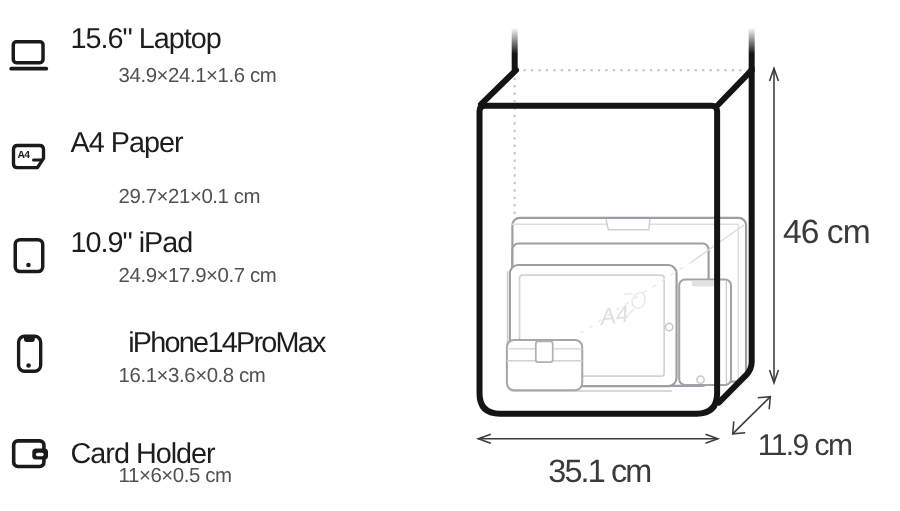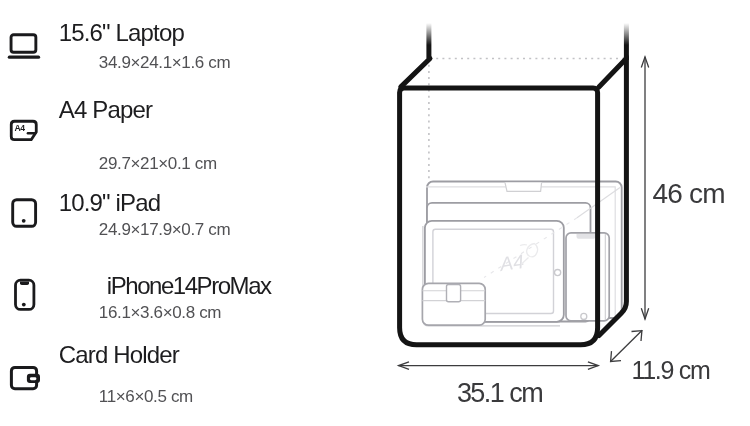--- a/index.html
+++ b/index.html
@@ -20,21 +20,21 @@
 
 <div class="t" style="top:21.0px;">15.6" Laptop</div>
 <div class="d" style="top:54.4px">34.9×24.1×1.6 cm</div>
 
 <svg class="icon" style="left:7px;top:117px" width="34" height="27" viewBox="0 0 34 27">
 <path d="M7.5,4.25 H26 Q29.25,4.25 29.25,7.5 V15.0 L24.2,22.65 H7.5 Q4.25,22.65 4.25,19.4 V7.5 Q4.25,4.25 7.5,4.25 Z" fill="none" stroke="#1a1a1c" stroke-width="2.8" stroke-linejoin="round"></path>
 <path d="M20.9,16.35 H28.1" fill="none" stroke="#1a1a1c" stroke-width="2.5" stroke-linecap="round"></path>
 <text x="7.6" y="14.3" font-size="8.6" font-weight="bold" fill="#1a1a1c" letter-spacing="-0.6">A4</text>
 </svg>
 
-<div class="t" style="top:98px;">A4 Paper</div>
+<div class="t" style="top:108px;">A4 Paper</div>
 <div class="d" style="top:155px">29.7×21×0.1 cm</div>
 
 <svg class="icon" style="left:8px;top:195px" width="32" height="34" viewBox="0 0 32 34">
 <rect x="4.7" y="4.7" width="22.9" height="26.6" rx="4" fill="none" stroke="#1a1a1c" stroke-width="2.9"></rect>
 <circle cx="15.7" cy="25.8" r="1.9" fill="#1a1a1c"></circle>
 </svg>
 
 <div class="t" style="top:191.4px;">10.9" iPad</div>
 <div class="d" style="top:220.8px">24.9×17.9×0.7 cm</div>
 
@@ -46,21 +46,21 @@
 
 <div class="t" style="top:273.8px;letter-spacing:-1.45px;margin-left:48px;">iPhone14ProMax</div>
 <div class="d" style="top:304.4px">16.1×3.6×0.8 cm</div>
 
 <svg class="icon" style="left:6px;top:362px" width="40" height="34" viewBox="0 0 40 34">
 <rect x="5.4" y="5.4" width="25.2" height="21.4" rx="3.5" fill="none" stroke="#1a1a1c" stroke-width="3"></rect>
 <rect x="20.9" y="11.7" width="13.1" height="9.3" rx="3" fill="#1a1a1c"></rect>
 <rect x="23.9" y="15.3" width="6.5" height="2.9" rx="1.4" fill="#ffffff"></rect>
 </svg>
 
-<div class="t" style="top:343px;">Card Holder</div>
+<div class="t" style="top:367px;">Card Holder</div>
 <div class="d" style="top:388.1px">11×6×0.5 cm</div>
 
 <svg id="diagram" width="750" height="426" viewBox="0 0 750 426">
 <defs>
 <linearGradient id="fadeL" x1="0" y1="23" x2="0" y2="45" gradientUnits="userSpaceOnUse">
 <stop offset="0" stop-color="#141414" stop-opacity="0"></stop>
 <stop offset="1" stop-color="#141414" stop-opacity="1"></stop>
 </linearGradient>
 </defs>
 

